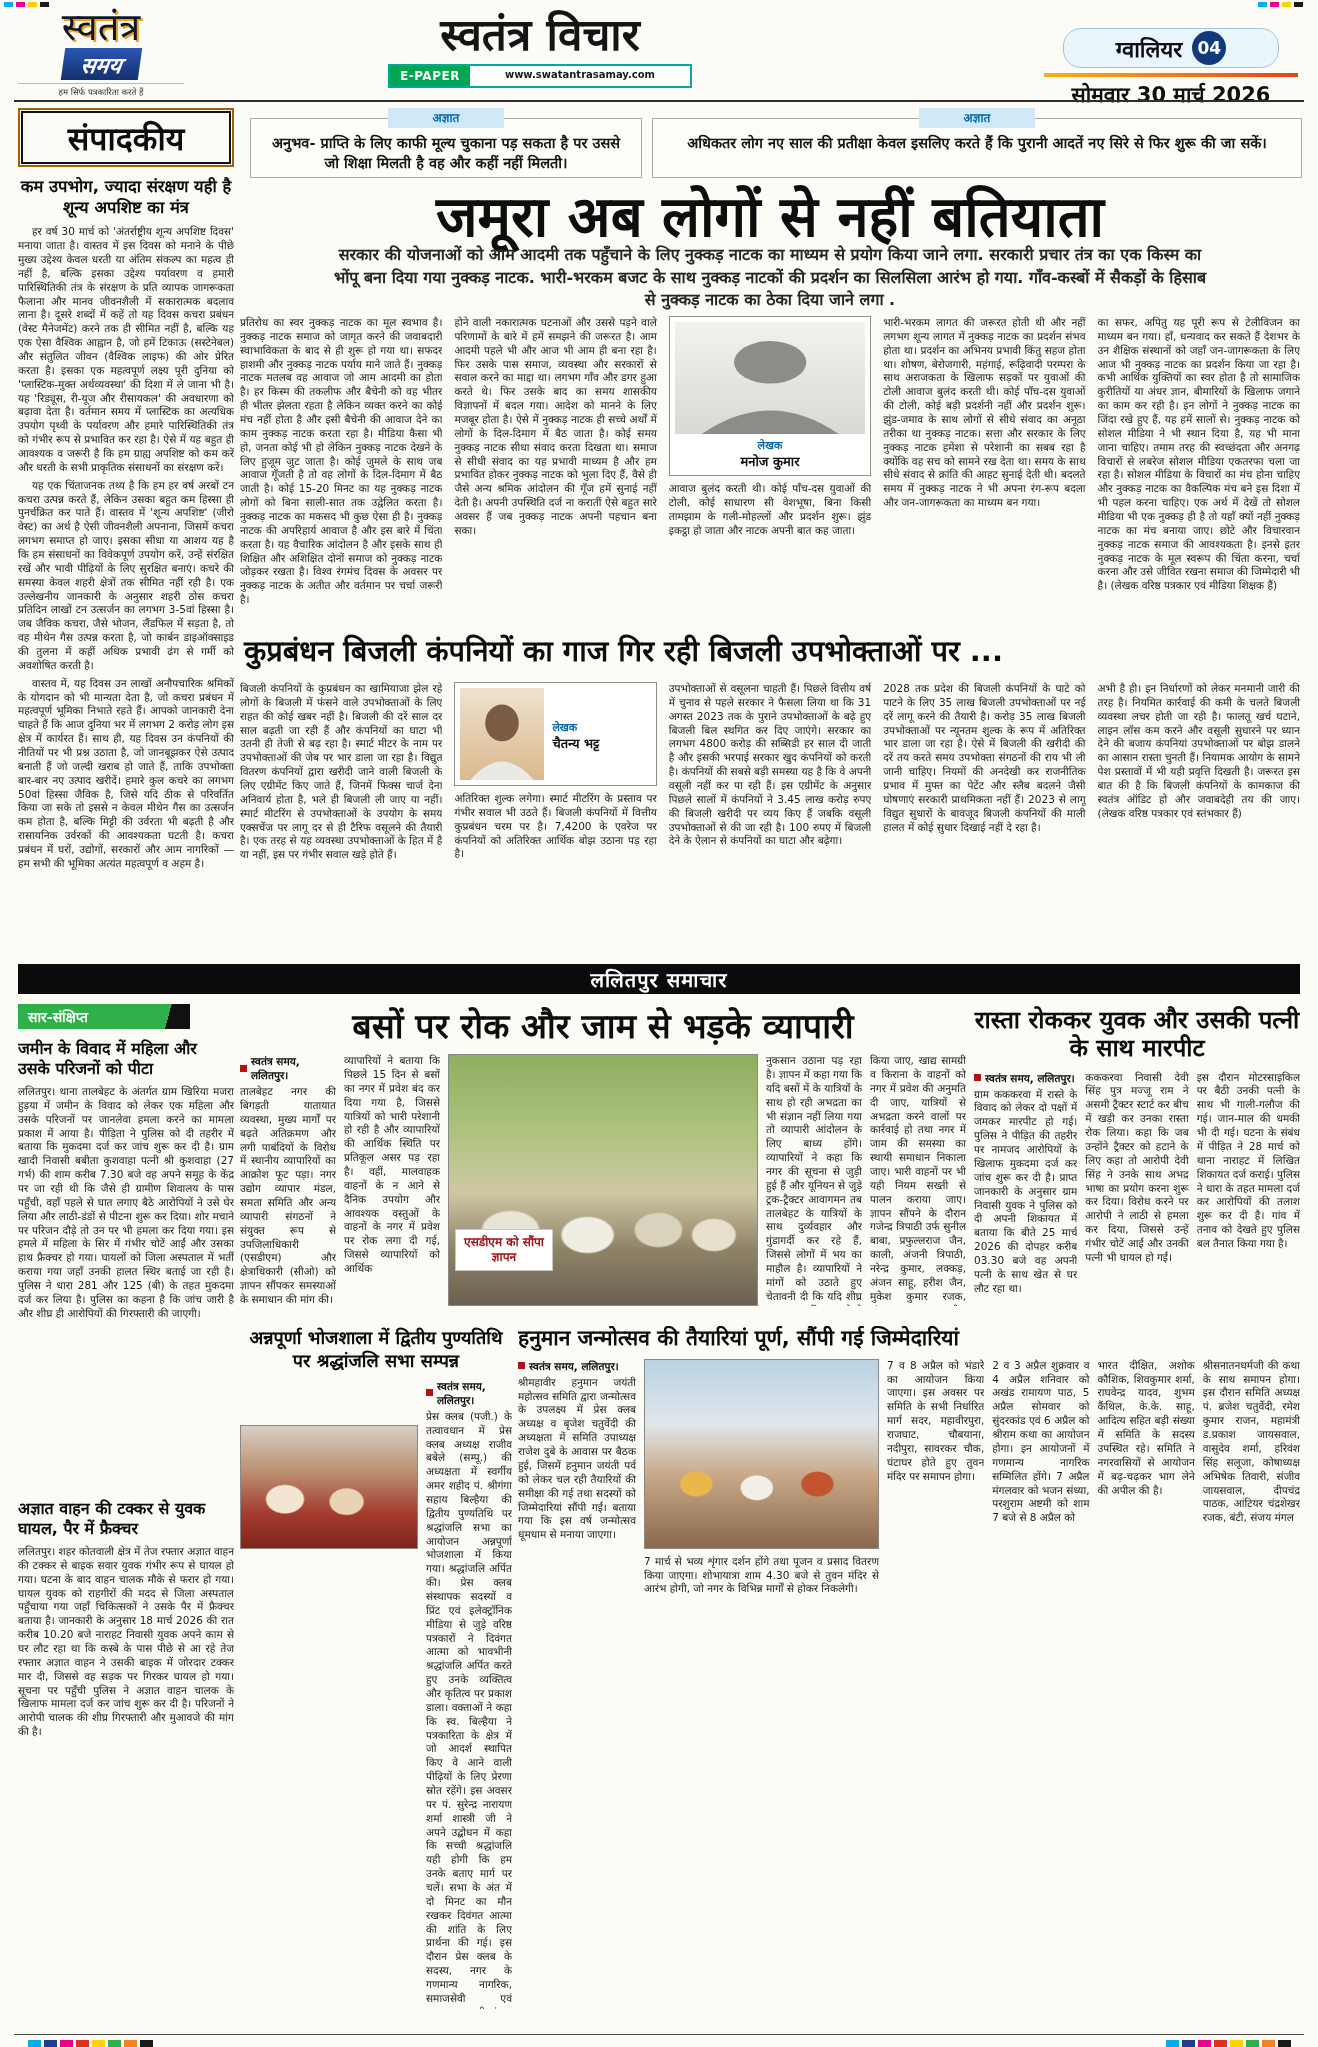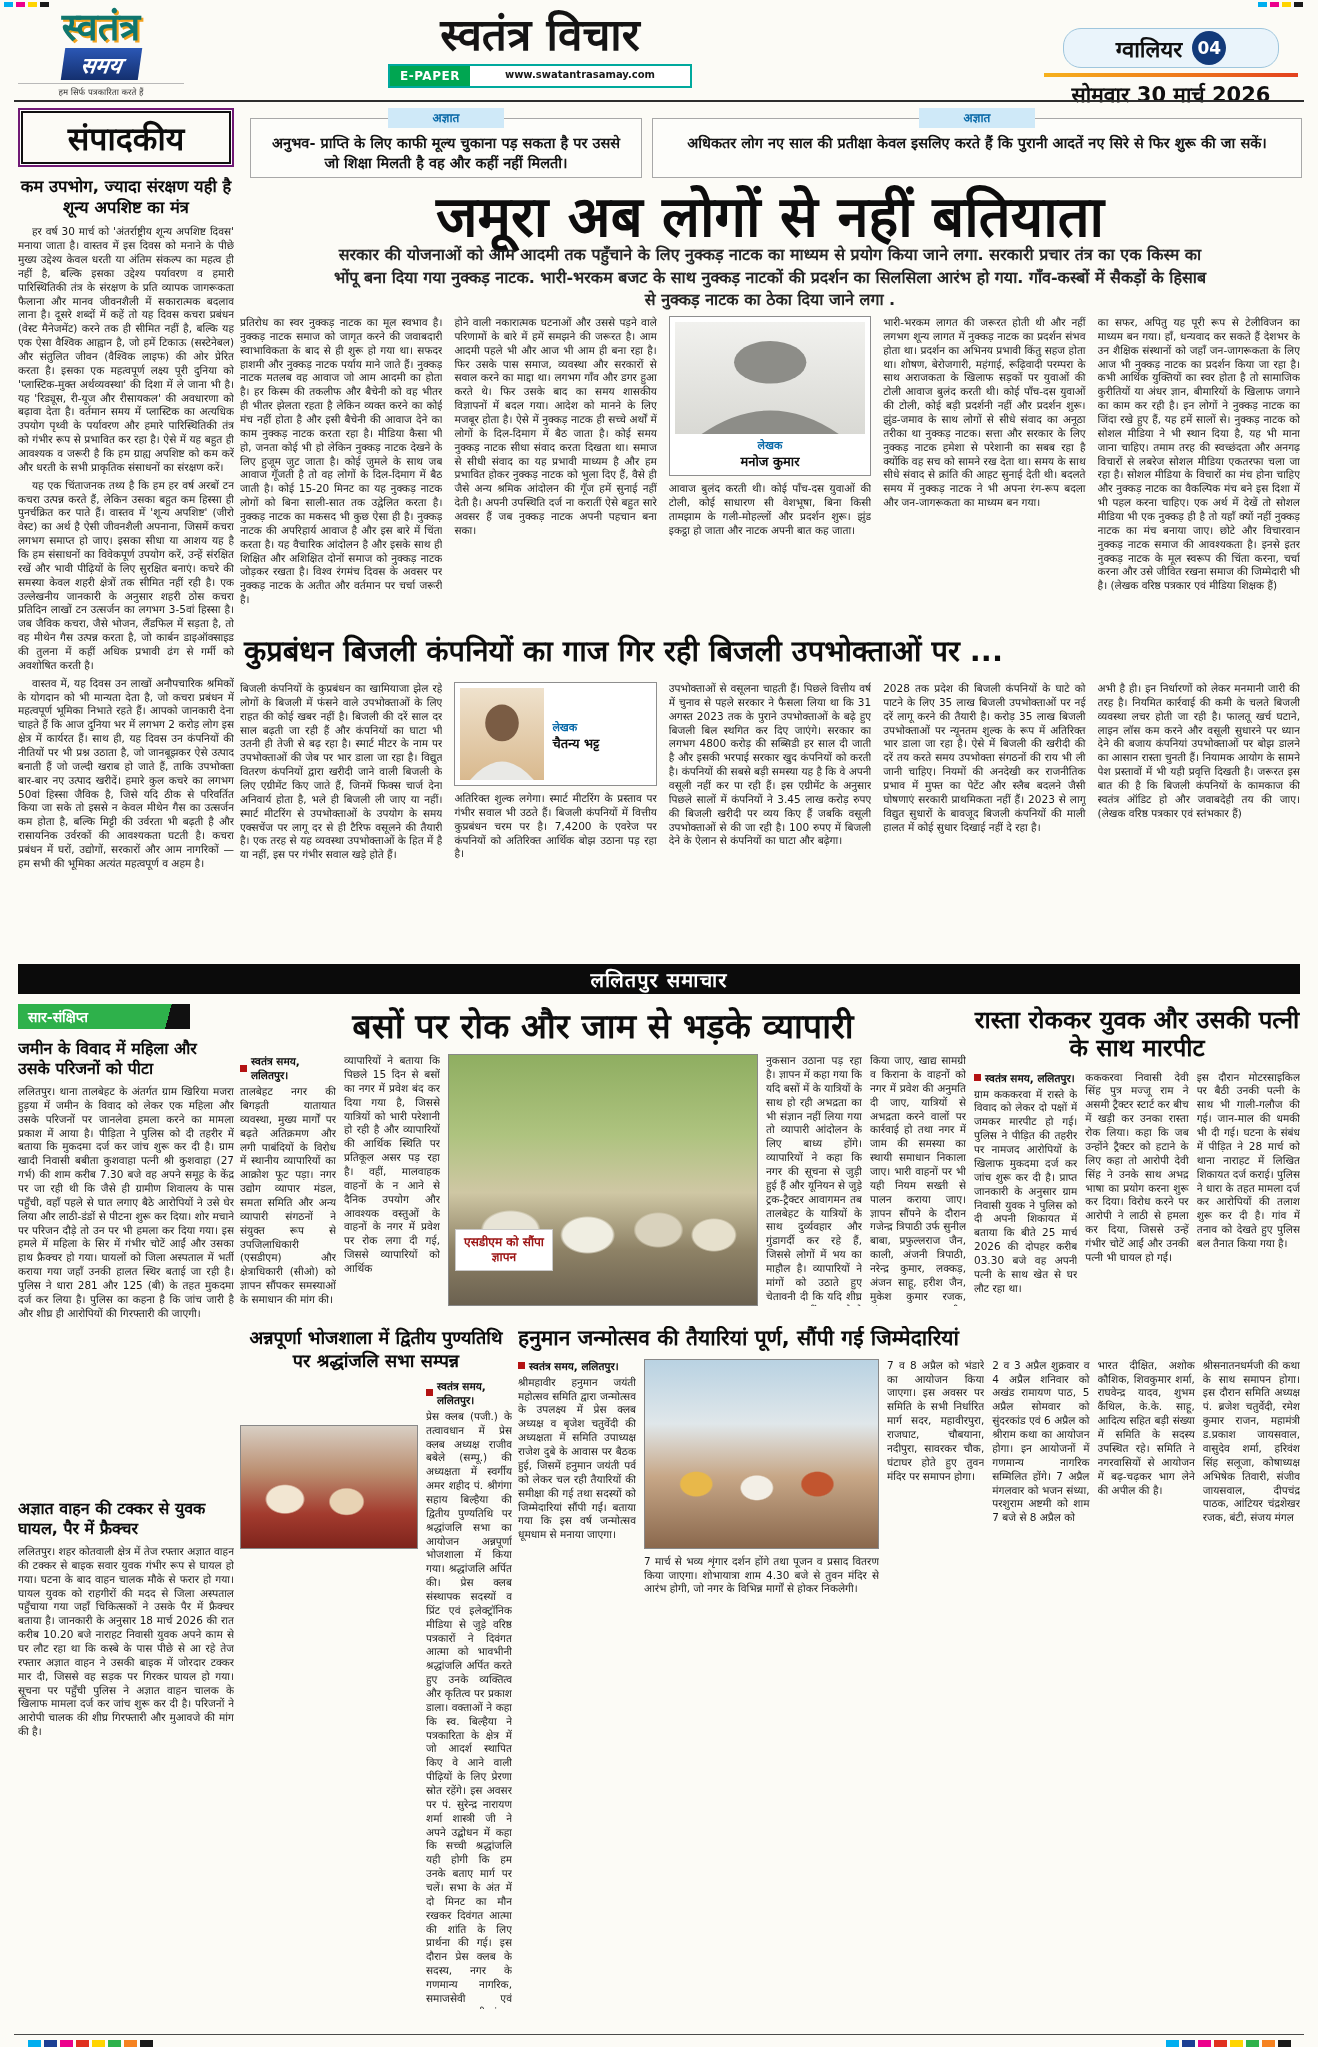--- a/index.html
+++ b/index.html
@@ -3,41 +3,41 @@
 <meta charset="utf-8">
 <style>
   html,body{margin:0;padding:0;background:#cfcfcf;}
   .page{position:relative;width:1318px;height:2047px;margin:0 auto;background:#fcfbf6;
         font-family:"DejaVu Sans",sans-serif;color:#111;overflow:hidden;}
   .abs{position:absolute;}
   .body-text{font-size:10.5px;line-height:1.32;text-align:justify;color:#1b1b1b;overflow:hidden;}
   .headline{font-weight:800;color:#0d0d0d;line-height:1.18;}
   
   .logo{left:18px;top:8px;width:166px;height:88px;text-align:center;}
-  .logo-top{font-size:38px;font-weight:700;color:#0f766e;text-shadow:2px 2px 0 #f2a21c;line-height:1;}
+  .logo-top{font-size:38px;font-weight:400;color:#0f172a;text-shadow:2px 2px 0 #f2a21c;line-height:1;}
   .logo-ribbon{display:inline-block;margin-top:2px;background:linear-gradient(180deg,#2b57b5,#14306f);
                color:#fff;font-size:22px;font-weight:800;font-style:italic;padding:1px 18px;transform:skewX(-8deg);}
   .logo-tagline{margin-top:3px;font-size:8.5px;color:#333;border-top:1px solid #b9b9b9;padding-top:2px;}
   .masthead-center{left:330px;top:12px;width:420px;text-align:center;}
   .masthead-title{font-size:44px;font-weight:800;color:#141414;line-height:1.05;}
   .epaper-bar{display:flex;align-items:stretch;width:300px;margin:6px auto 0;border:2px solid #00a99d;background:#fff;}
   .epaper-label{background:#00a651;color:#fff;font-size:12px;font-weight:800;padding:3px 10px;letter-spacing:.5px;}
   .website{flex:1;font-size:10px;font-weight:700;color:#1a1a1a;padding:3px 8px;text-align:center;}
   .edition-block{left:1040px;top:28px;width:262px;}
   .edition-row{display:flex;align-items:center;gap:10px;justify-content:center;
                background:#eaf4fb;border:1px solid #9fc6dd;border-radius:18px;padding:2px 12px;width:190px;margin:0 auto;}
   .edition-name{font-size:22px;font-weight:800;color:#101010;}
   .page-circle{display:inline-flex;align-items:center;justify-content:center;width:34px;height:34px;border-radius:50%;
                background:#123a7a;color:#fff;font-size:17px;font-weight:800;}
   .accent-bar{height:4px;background:linear-gradient(90deg,#f6b11d,#ef7d1a,#e3411f);margin:5px 4px 3px;}
   .date-line{font-size:21px;font-weight:800;text-align:center;color:#101010;}
   .header-rule{left:14px;top:100px;width:1290px;border-top:2px solid #2e2e2e;}
   
   .editorial{left:18px;top:108px;width:216px;height:822px;overflow:hidden;}
-  .editorial-title{border:2px solid #701a75;box-shadow:0 0 0 1px #fff inset,0 0 0 3px #101010 inset;
+  .editorial-title{border:2px solid #a16207;box-shadow:0 0 0 1px #fff inset,0 0 0 3px #101010 inset;
                    font-size:32px;font-weight:800;text-align:center;padding:6px 2px;color:#0d0d0d;}
   .editorial-head{font-size:16.5px;font-weight:800;line-height:1.25;text-align:center;margin:10px 0 7px;}
   .editorial p{margin:0 0 4px;text-indent:14px;}
   
   .quote-box{border:1px solid #a8a8a8;background:#fdfdfa;}
   .q1{left:250px;top:118px;width:390px;height:58px;}
   .q2{left:652px;top:118px;width:648px;height:58px;}
   .quote-tab{position:absolute;left:50%;top:-11px;transform:translateX(-50%);width:116px;height:20px;
              background:#cfe9f8;color:#0a6aa8;font-size:12px;font-weight:800;text-align:center;line-height:20px;}
   .quote-text{font-size:14.5px;font-weight:700;text-align:center;padding:15px 20px 4px;line-height:1.35;color:#151515;}

